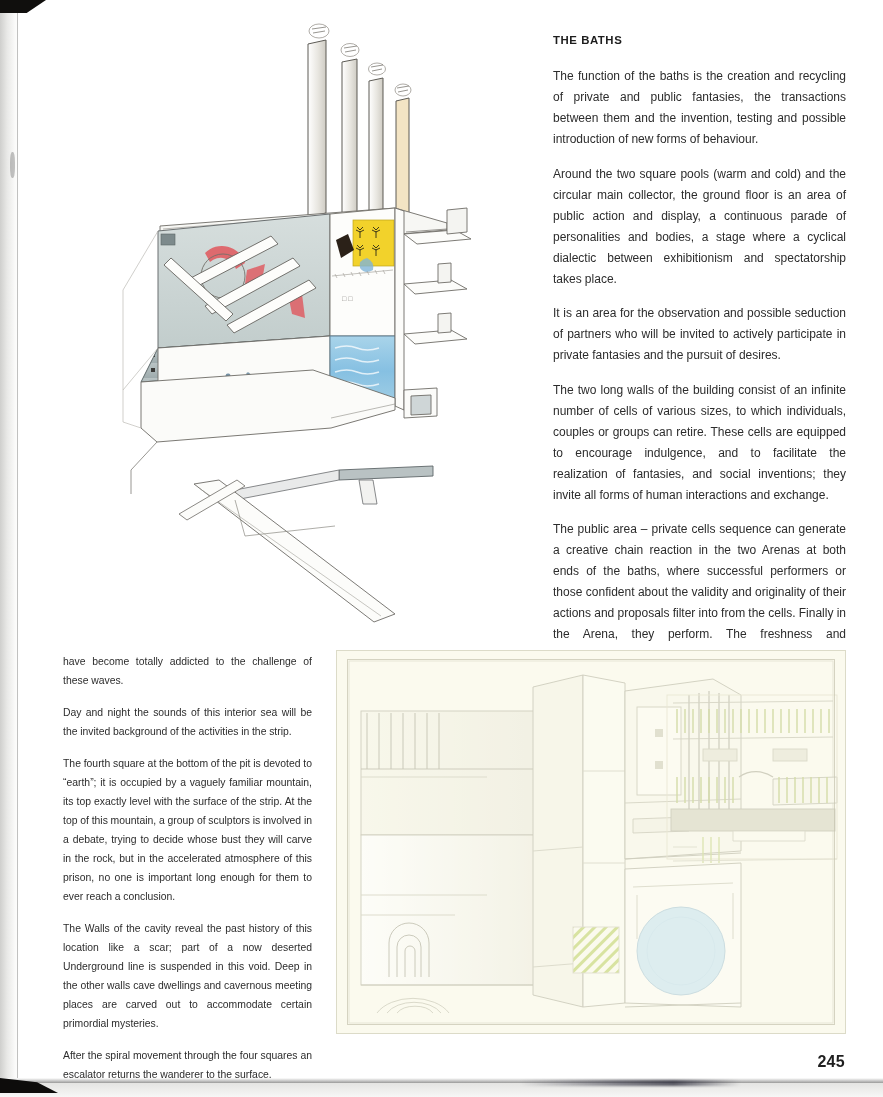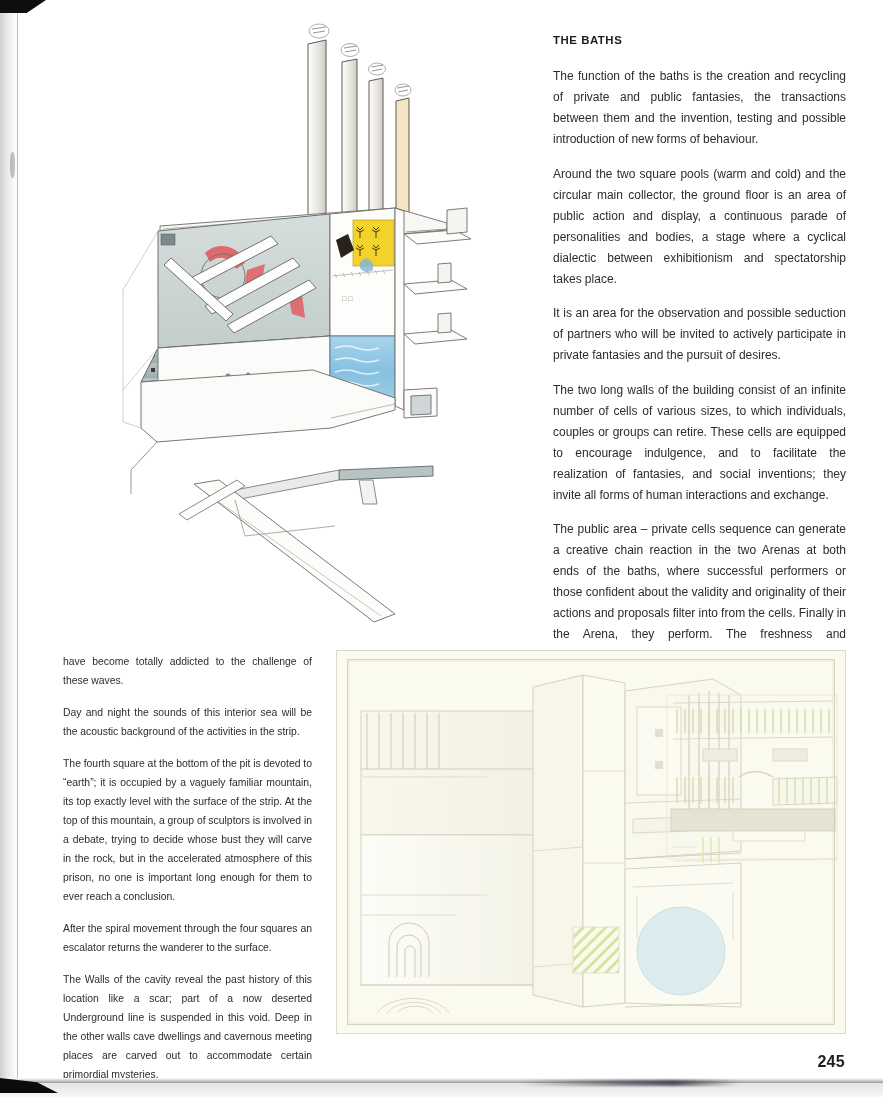--- a/index.html
+++ b/index.html
@@ -226,24 +226,24 @@
     <h2 class="section-title">THE BATHS</h2>
     <p class="para">The function of the baths is the creation and recycling of private and public fantasies, the transactions between them and the invention, testing and possible introduction of new forms of behaviour.</p>
     <p class="para">Around the two square pools (warm and cold) and the circular main collector, the ground floor is an area of public action and display, a continuous parade of personalities and bodies, a stage where a cyclical dialectic between exhibitionism and spectatorship takes place.</p>
     <p class="para">It is an area for the observation and possible seduction of partners who will be invited to actively participate in private fantasies and the pursuit of desires.</p>
     <p class="para">The two long walls of the building consist of an infinite number of cells of various sizes, to which individuals, couples or groups can retire. These cells are equipped to encourage indulgence, and to facilitate the realization of fantasies, and social inventions; they invite all forms of human interactions and exchange.</p>
     <p class="para">The public area – private cells sequence can generate a creative chain reaction in the two Arenas at both ends of the baths, where successful performers or those confident about the validity and originality of their actions and proposals filter into from the cells. Finally in the Arena, they perform. The freshness and suggestiveness of these performances activate dormant parts of the brain, and trigger off a continuous explosion of ideas in the audience. Overcharged by this spectacle, the Voluntary Prisoners descend to the ground floor looking for those willing and able to work out new elaborations.</p>
   </div>
 
   <div id="col-left" class="col">
     <p class="para">have become totally addicted to the challenge of these waves.</p>
-    <p class="para">Day and night the sounds of this interior sea will be the acoustic background of the activities in the strip.</p>
+    <p class="para">Day and night the sounds of this interior sea will be the invited background of the activities in the strip.</p>
     <p class="para">The fourth square at the bottom of the pit is devoted to “earth”; it is occupied by a vaguely familiar mountain, its top exactly level with the surface of the strip. At the top of this mountain, a group of sculptors is involved in a debate, trying to decide whose bust they will carve in the rock, but in the accelerated atmosphere of this prison, no one is important long enough for them to ever reach a conclusion.</p>
+    <p class="para">The Walls of the cavity reveal the past history of this location like a scar; part of a now deserted Underground line is suspended in this void. Deep in the other walls cave dwellings and cavernous meeting places are carved out to accommodate certain primordial mysteries.</p>
     <p class="para">After the spiral movement through the four squares an escalator returns the wanderer to the surface.</p>
-    <p class="para">The Walls of the cavity reveal the past history of this location like a scar; part of a now deserted Underground line is suspended in this void. Deep in the other walls cave dwellings and cavernous meeting places are carved out to accommodate certain primordial mysteries.</p>
   </div>
 
   <div id="fig-plan">
     <svg width="508" height="382" viewBox="0 0 508 382">
       <defs>
         <linearGradient id="pg1" x1="0" y1="0" x2="1" y2="0">
           <stop offset="0%" stop-color="#f6f5e8"></stop>
           <stop offset="100%" stop-color="#eceadc"></stop>
         </linearGradient>
         <linearGradient id="pg2" x1="0" y1="0" x2="1" y2="0">

